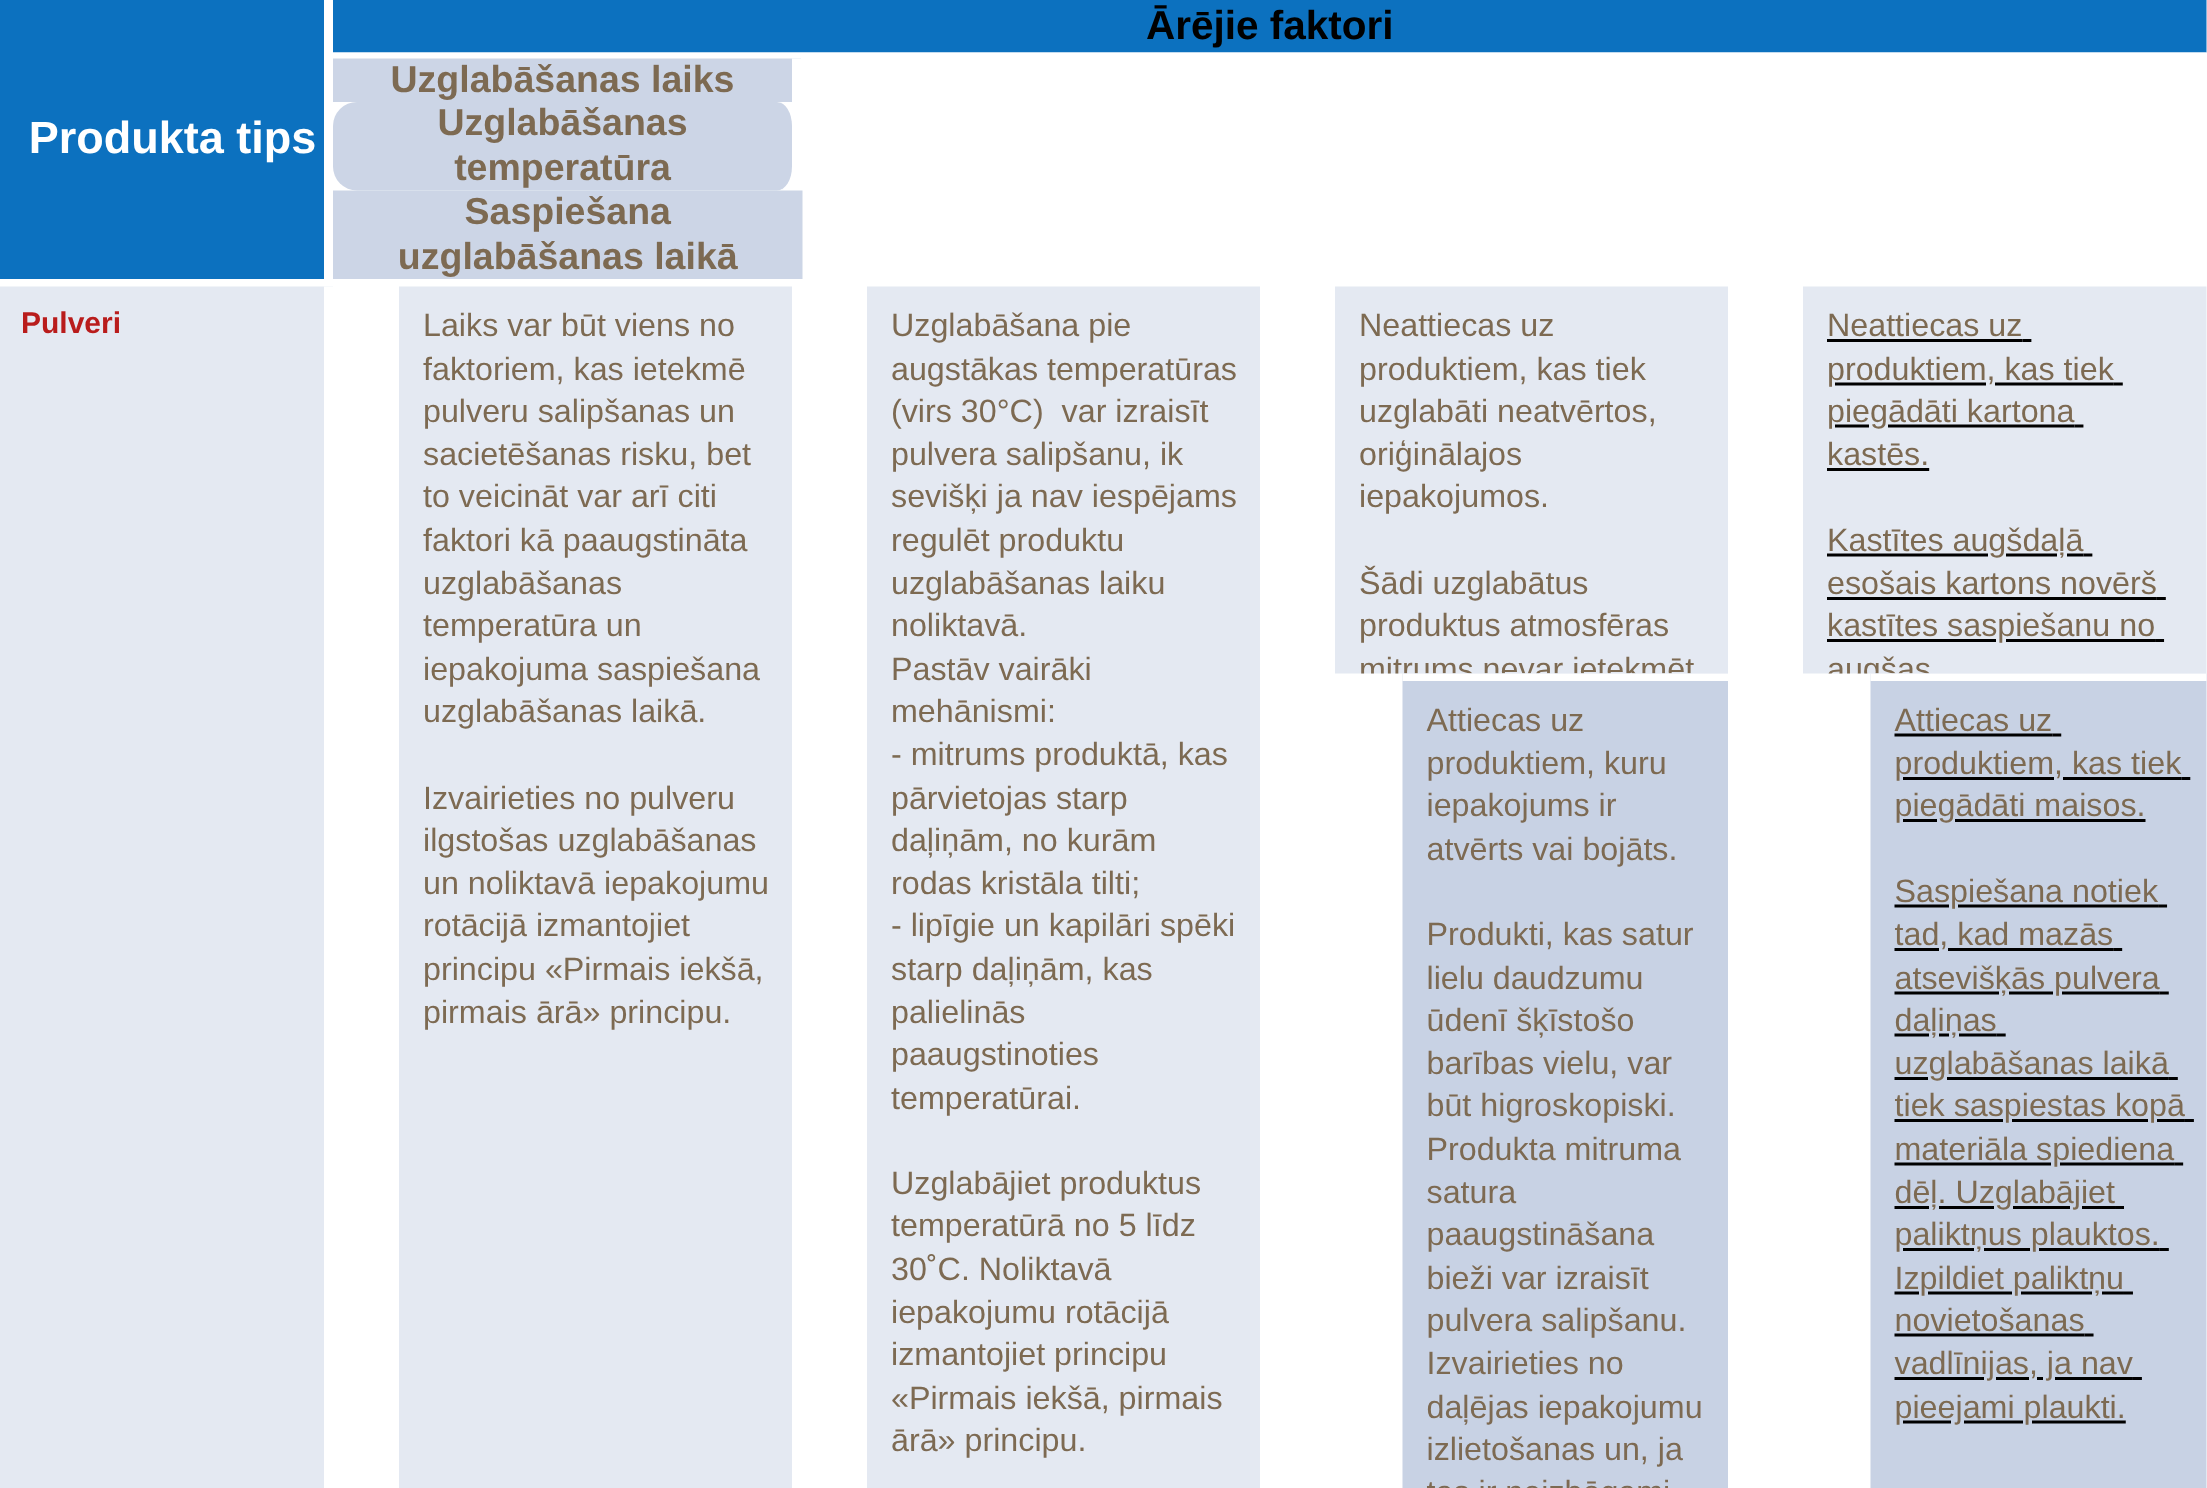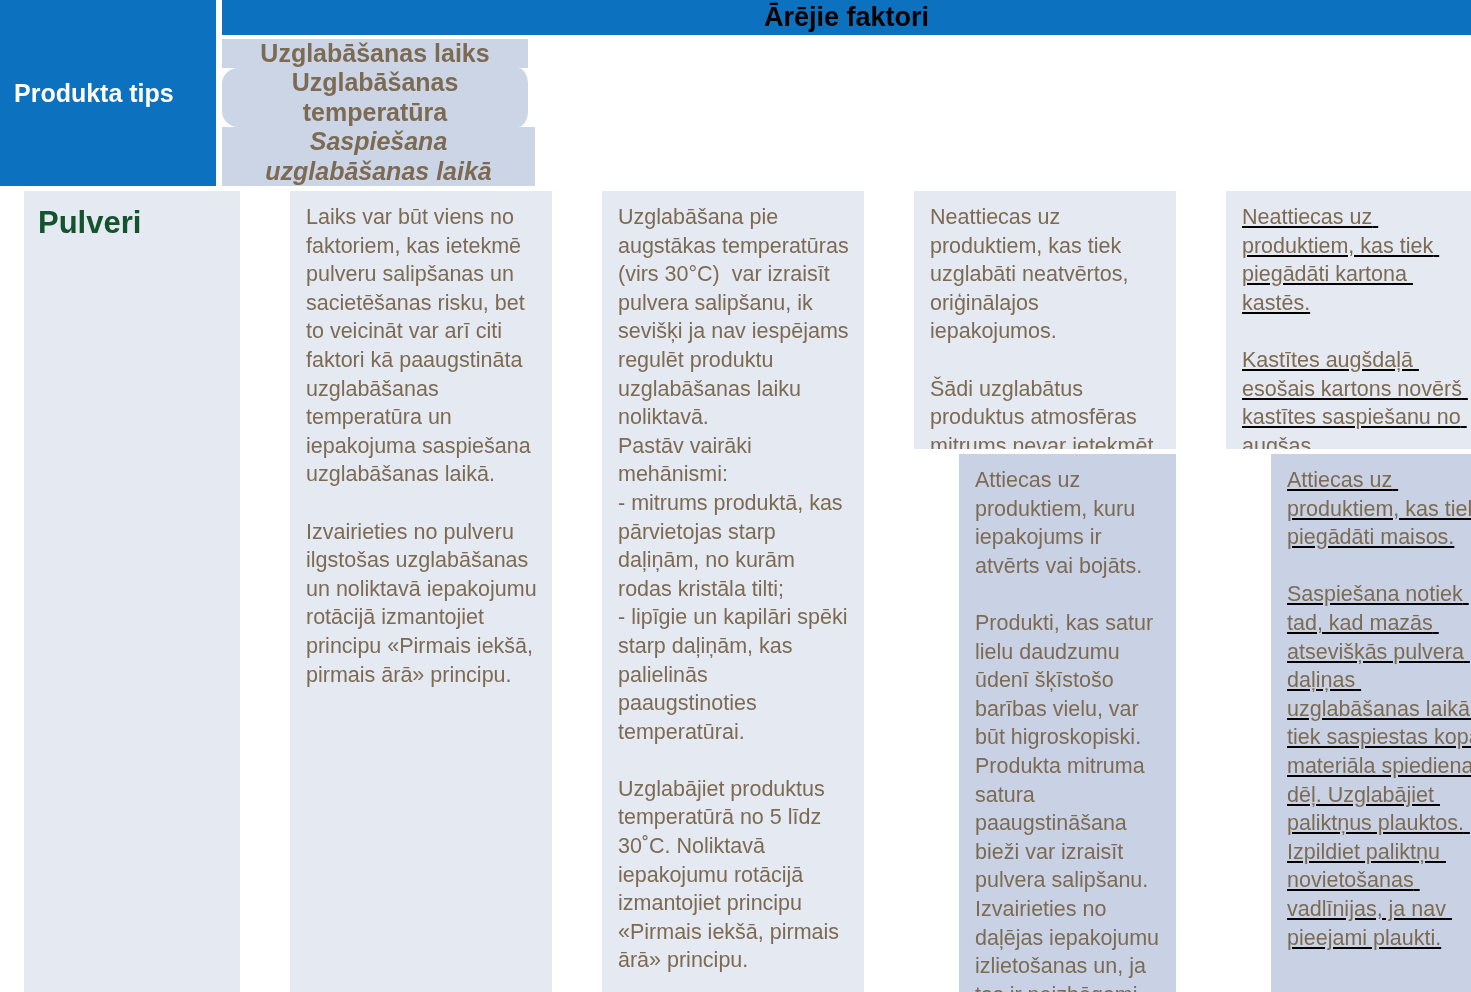--- a/index.html
+++ b/index.html
@@ -32,23 +32,24 @@
 
   .corner-cell {
     width: 222px;
     min-width: 222px;
     background: #0c71bf;
     color: #ffffff;
     display: flex;
     align-items: center;
     padding-left: 14px;
     box-sizing: border-box;
-    font-size: 25px;
-    font-weight: bold;
-    border-right: 6px solid #ffffff;
+    font-size: 30px;
+    font-weight: bold;
+    border-right: 6px solid #ffffff;
+    justify-content: center;
   }
 
   .header-right {
     flex: 1 1 auto;
     display: flex;
     flex-direction: column;
   }
 
   .group-header {
     height: 72px;
@@ -77,21 +78,21 @@
     font-weight: bold;
     display: flex;
     align-items: center;
     justify-content: center;
     text-align: center;
     padding: 0 10px;
     box-sizing: border-box;
     line-height: 1.18;
     border-right: 6px solid #ffffff;
   }
-  .sub-header-cell:last-child { border-right: none; font-style: italic; }
+  .sub-header-cell:last-child { border-right: none; }
 
   
   .c1 { width: 312px; min-width: 312px; }
   .c2 { width: 312px; min-width: 312px; border-radius: 16px; }
   .c3 { width: 312px; min-width: 312px; }
   .c4 { width: 313px; min-width: 313px; }
 
   
   .body-area {
     display: flex;
@@ -99,27 +100,26 @@
     width: 1471px;
     height: 806px;
     box-sizing: border-box;
     border-top: 5px solid #ffffff;
   }
 
   .rowlabel-cell {
     width: 222px;
     min-width: 222px;
     background: #e4e9f2;
-    color: #14532d;
-    font-size: 31px;
+    color: #b91c1c;
+    font-size: 20px;
     font-weight: bold;
     padding: 14px 0 0 14px;
     box-sizing: border-box;
     border-right: 6px solid #ffffff;
-    margin-left: 24px;
   }
 
   .data-col {
     display: flex;
     flex-direction: column;
     box-sizing: border-box;
     border-right: 6px solid #ffffff;
     padding-left: 44px;
   }
   .data-col:last-child { border-right: none; text-decoration: underline; }

